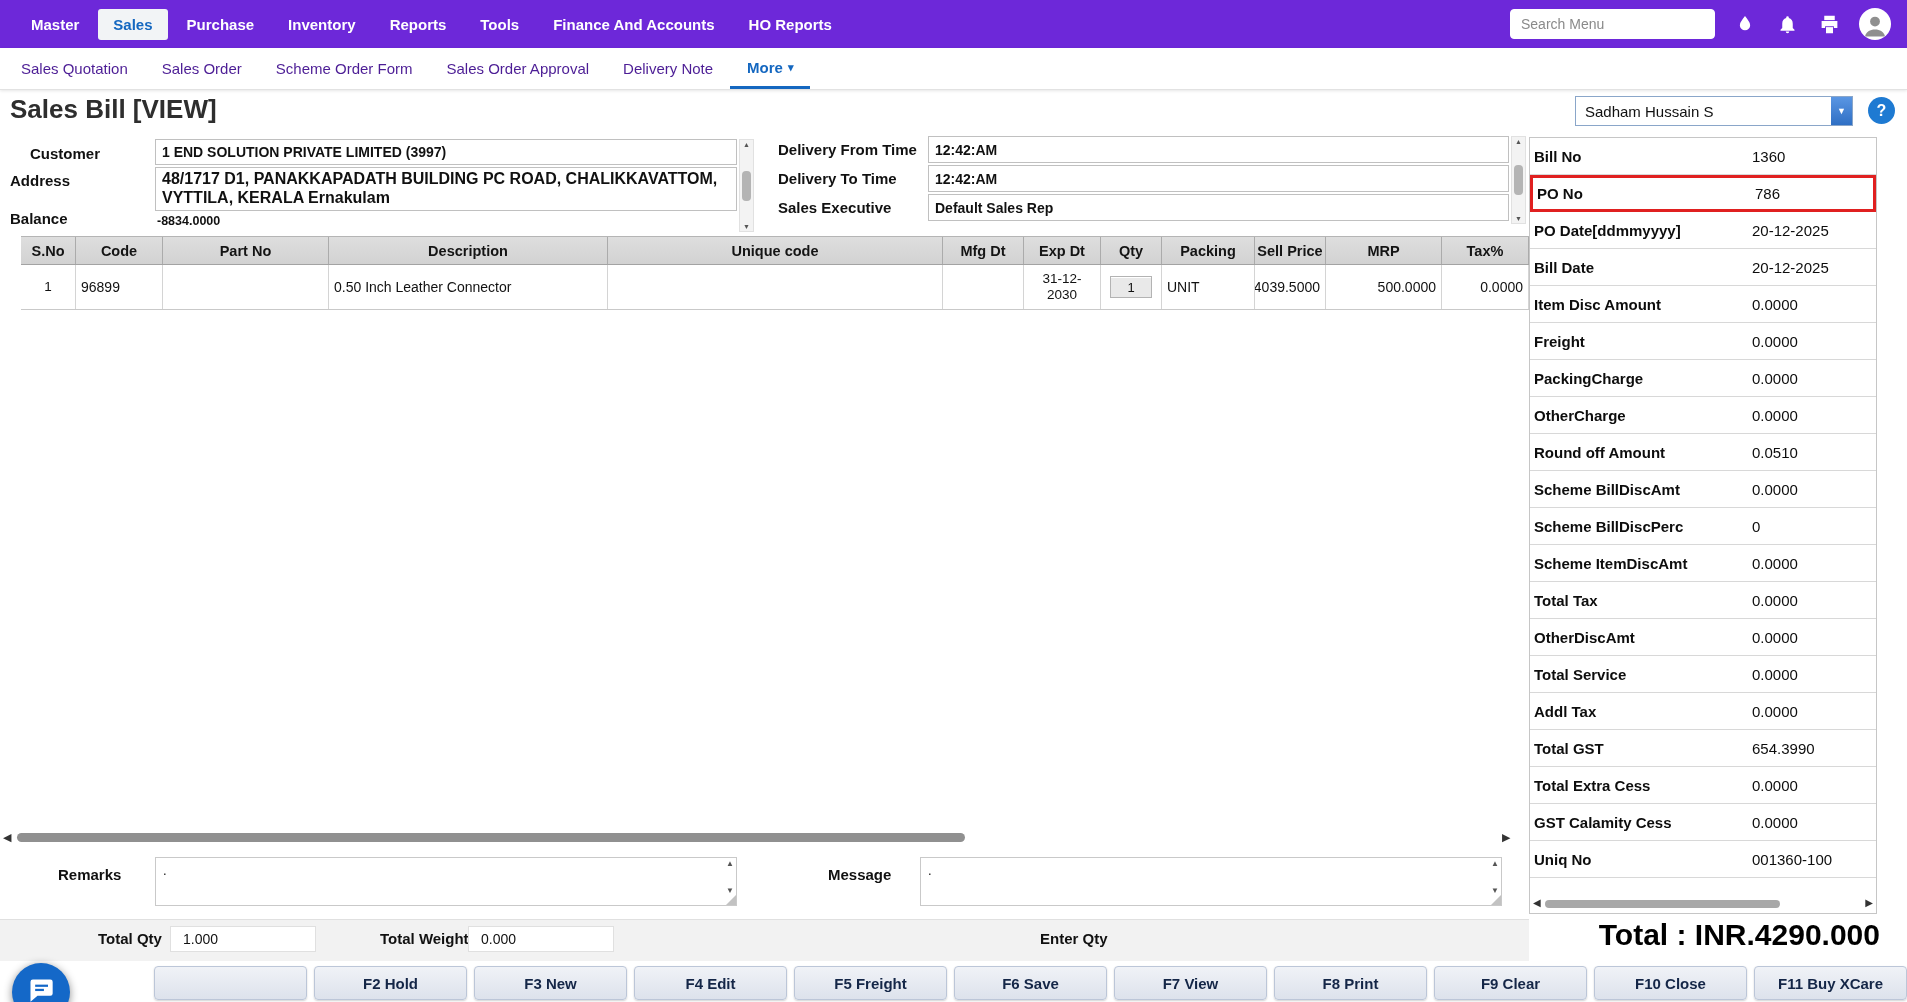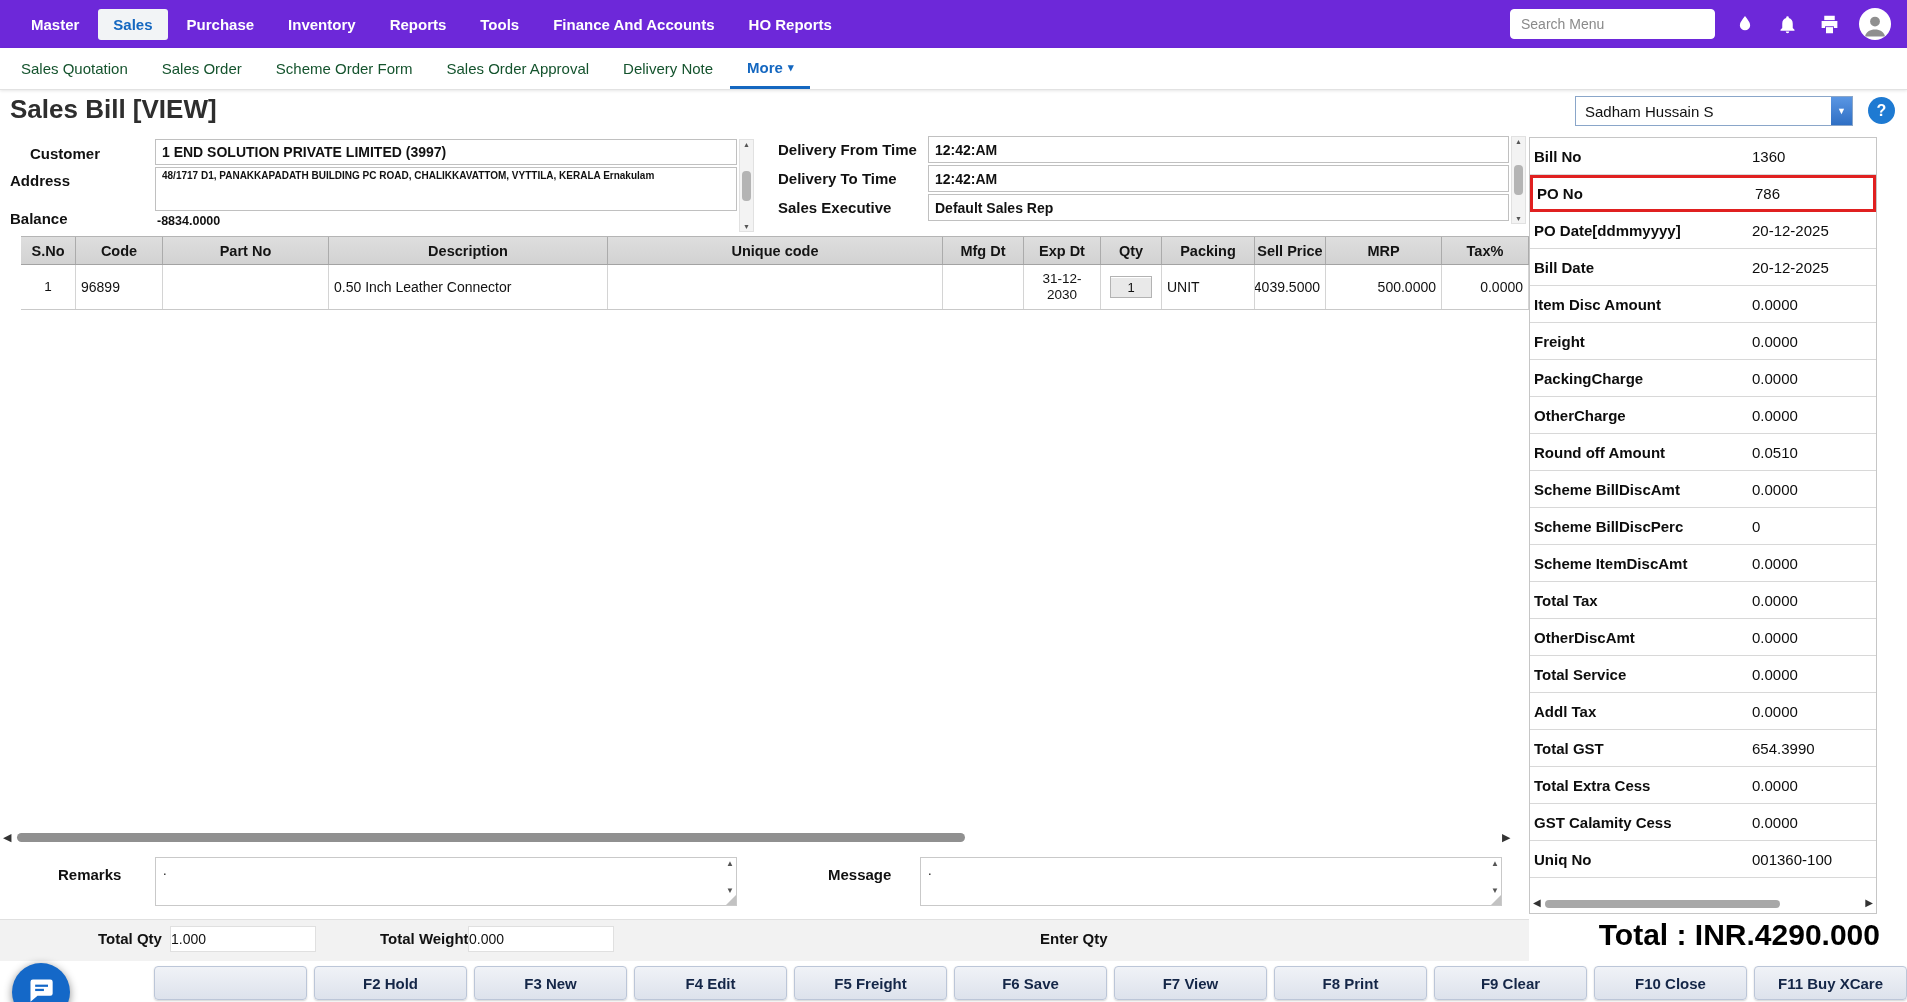--- a/index.html
+++ b/index.html
@@ -13,35 +13,35 @@
   .topnav-item { color:#fff; font-size:15px; font-weight:bold; padding:8px 15px; cursor:pointer; white-space:nowrap; }
   .topnav-item.active { background:#f2f4f6; color:#1467c0; border-radius:3px; padding:7px 15px; }
   .topbar-right { margin-left:auto; display:flex; align-items:center; gap:18px; }
   .search-box { width:205px; height:30px; border:1px solid #fff; border-radius:4px; padding:0 10px; font-size:14px; font-family:"Liberation Sans",sans-serif; outline:none; }
   .search-box::placeholder { color:#8a8a8a; }
   .tb-icon { width:24px; height:24px; display:flex; align-items:center; justify-content:center; cursor:pointer; }
   .avatar { width:32px; height:32px; border-radius:50%; background:#fff; display:flex; align-items:flex-end; justify-content:center; overflow:hidden; cursor:pointer; }
 
   
   .subnav { position:absolute; left:0; top:48px; width:100%; height:42px; background:#fff; border-bottom:1px solid #e2e2e2; box-shadow:0 1px 3px rgba(0,0,0,.10); display:flex; align-items:stretch; padding:0 4px; }
-  .subnav-item { display:flex; align-items:center; font-size:15px; color:#14532d; padding:0 17px; cursor:pointer; white-space:nowrap; }
+  .subnav-item { display:flex; align-items:center; font-size:15px; color:#4c1d95; padding:0 17px; cursor:pointer; white-space:nowrap; }
   .subnav-item.more { color:#1467c0; font-weight:bold; border-bottom:3px solid #1467c0; gap:5px; }
   .caret { font-size:11px; color:#1467c0; }
 
   
   .page-title { position:absolute; left:10px; top:94px; font-size:26px; font-weight:600; color:#2e2e2e; }
   .user-select { position:absolute; left:1575px; top:96px; width:278px; height:30px; background:#fff; border:1px solid #8aa6c9; display:flex; align-items:center; cursor:pointer; }
   .user-select .val { flex:1; padding:0 9px; font-size:15px; color:#111; }
   .user-select .dd { width:21px; height:100%; background:linear-gradient(#5a96e3,#2f6fc4); color:#fff; display:flex; align-items:center; justify-content:center; font-size:9px; }
   .help-circle { position:absolute; left:1868px; top:97px; width:27px; height:27px; border-radius:50%; background:#1e7ad2; color:#fff; font-size:16px; font-weight:bold; display:flex; align-items:center; justify-content:center; cursor:pointer; }
 
   
   .flabel { position:absolute; font-size:15px; font-weight:bold; color:#111; white-space:nowrap; }
   .fld { position:absolute; border:1px solid #c0c0c0; background:#fff; font-size:14px; font-weight:bold; display:flex; align-items:center; padding:0 6px; overflow:hidden; }
-  .fld.multiline { align-items:flex-start; padding-top:2px; font-size:10px; line-height:1.18; white-space:normal; }
+  .fld.multiline { align-items:flex-start; padding-top:2px; font-size:16px; line-height:1.18; white-space:normal; }
   .fld.plain { border:none; background:transparent; font-size:12.5px; padding-left:2px; }
 
   .vscroll { position:absolute; width:15px; background:#f3f3f3; border:1px solid #e1e1e1; display:flex; flex-direction:column; align-items:center; justify-content:space-between; padding:1px 0; }
   .vscroll .arr { font-size:7px; color:#555; line-height:1; cursor:pointer; }
   .vscroll .thumb { width:9px; flex:0 0 30px; background:#b4b4b4; border-radius:4px; cursor:grab; }
 
   
   .items-table { position:absolute; left:0; top:236px; width:1520px;margin-left:21px; }
   .thead { display:flex; height:29px; background:linear-gradient(#dedede,#d2d2d2); border-top:1px solid #b5b5b5; border-bottom:1px solid #a3a3a3; }
   .th { display:flex; align-items:center; justify-content:center; font-size:14.5px; font-weight:bold; border-right:1px solid #ababab; color:#141414; overflow:hidden; cursor:pointer; }
@@ -74,21 +74,21 @@
   
   .note-label { position:absolute; font-size:15px; font-weight:bold; text-align:left; }
   .note-box { position:absolute; width:582px; height:49px; border:1px solid #c9c9c9; background:#fff; font-size:13px; padding:5px 14px 2px 7px; }
   .note-box .arrUp { position:absolute; right:2px; top:1px; font-size:8px; color:#555; cursor:pointer; }
   .note-box .arrDn { position:absolute; right:2px; bottom:10px; font-size:8px; color:#555; cursor:pointer; }
   .note-box .grip { position:absolute; right:0; bottom:0; width:0; height:0; border-left:10px solid transparent; border-bottom:10px solid #c2c2c2; cursor:nwse-resize; }
 
   
   .totals-strip { position:absolute; left:0; top:919px; width:1529px; height:42px; background:#f2f2f2; border-top:1px solid #e0e0e0; }
   .tot-label { position:absolute; font-size:15px; font-weight:bold; }
-  .tot-field { position:absolute; width:146px; height:26px; background:#fff; border:1px solid #e0e0e0; display:flex; align-items:center; padding:0 0; font-size:14px; }
+  .tot-field { position:absolute; width:146px; height:26px; background:#fff; border:1px solid #e0e0e0; display:flex; align-items:center; padding:0 12px; font-size:14px; }
   .grand-total { position:absolute; left:1560px; top:918px; width:320px; text-align:right; font-size:30px; font-weight:bold; color:#000; }
 
   
   .fkeys { position:absolute; left:0; top:966px; width:1907px; height:36px; display:flex; padding-left:154px; gap:7px; }
   .fkey { flex:0 0 153px; height:34px; background:linear-gradient(#f0f2f7,#dde2ec); border:1px solid #bcc6d8; border-radius:4px; display:flex; align-items:center; justify-content:center; font-size:15px; font-weight:bold; color:#142647; box-shadow:0 1px 2px rgba(0,0,0,.18); cursor:pointer; white-space:nowrap; }
 
   .fab { position:absolute; left:12px; top:963px; width:58px; height:58px; border-radius:50%; background:#1468c8; display:flex; align-items:center; justify-content:center; box-shadow:0 2px 8px rgba(0,0,0,.45); cursor:pointer; z-index:6; }
 </style>
 </head>
 <body>

